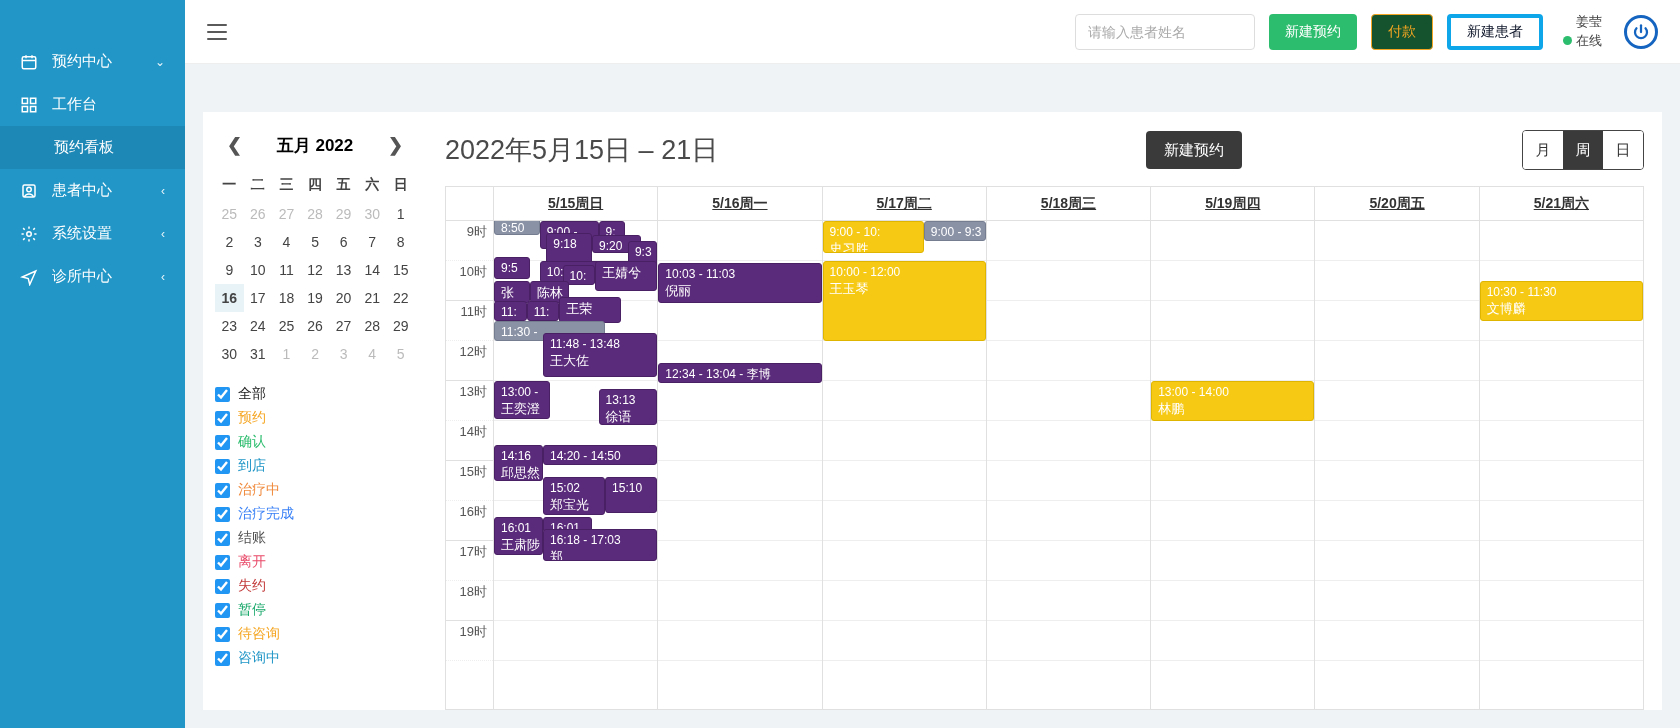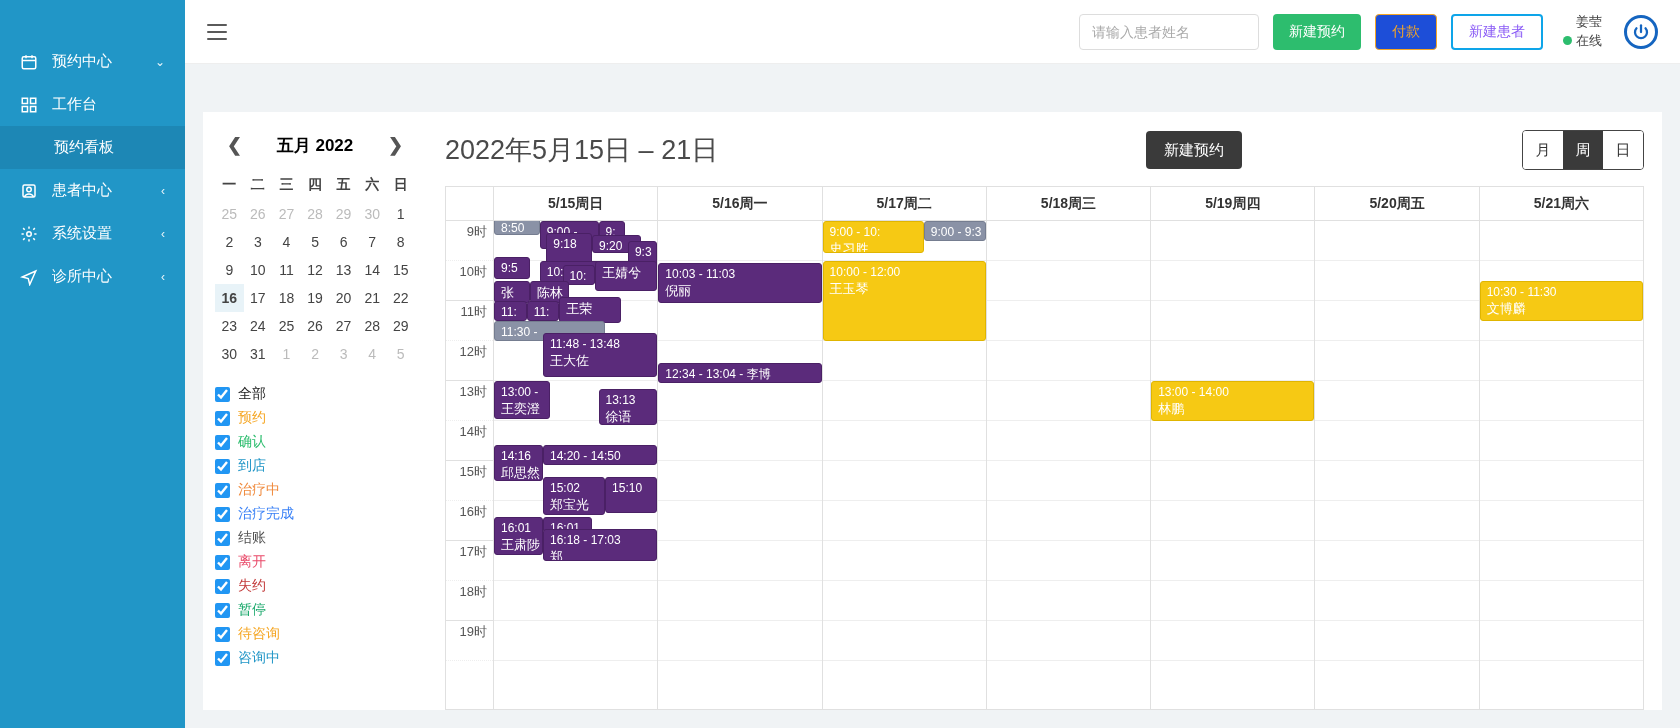--- a/index.html
+++ b/index.html
@@ -20,22 +20,22 @@
 
 
 .topbar { height: 64px; background: #fff; display: flex; align-items: center; padding: 0 22px; gap: 14px; border-bottom: 1px solid #eee; }
 .hamburger { width: 20px; height: 16px; display: flex; flex-direction: column; justify-content: space-between; cursor: pointer; }
 .hamburger span { height: 2px; background: #5a5a5a; border-radius: 1px; }
 .topbar .spacer { flex: 1; }
 .search-input { width: 180px; height: 36px; border: 1px solid #ddd; border-radius: 4px; padding: 0 12px; font-size: 14px; color: #333; }
 .search-input::placeholder { color: #aaa; }
 .btn { height: 36px; padding: 0 16px; border: none; border-radius: 4px; font-size: 14px; cursor: pointer; }
 .btn-green { background: #2dbd6e; color: #fff; }
-.btn-orange-o { background: #1d4ed8; color: #f5a623; border: 1px solid #f5a623; }
-.btn-blue-o { background: #fff; color: #8b5cf6; border: 2px solid #0ea5e9; }
+.btn-orange-o { background: #14532d; color: #f5a623; border: 1px solid #f5a623; }
+.btn-blue-o { background: #fff; color: #0f172a; border: 4px solid #0ea5e9; }
 .user-block { text-align: right; font-size: 13px; color: #444; line-height: 1.4; margin-left: 6px; }
 .status-dot { width: 9px; height: 9px; background: #2dbd6e; border-radius: 50%; display: inline-block; margin-right: 4px; }
 .power-icon { width: 34px; height: 34px; border: 3px solid #1565c0; border-radius: 50%; display: flex; align-items: center; justify-content: center; cursor: pointer; margin-left: 8px; }
 .power-icon svg { width: 18px; height: 18px; }
 
 
 .content { flex: 1; padding: 48px 18px 18px 18px; overflow: hidden; }
 .card { background: #fff; height: 100%; display: flex; }
 
 
@@ -58,21 +58,21 @@
 .cal-top { display: flex; align-items: center; margin-bottom: 16px; }
 .cal-title { font-size: 27px; color: #4a4a4a; flex: 1; }
 .btn-dark { background: #3a3a3a; color: #fff; height: 38px; padding: 0 18px; border-radius: 4px; border: none; font-size: 15px; cursor: pointer; }
 .view-toggle { margin-left: auto; display: flex; border: 1px solid #444; border-radius: 4px; overflow: hidden; }
 .view-btn { width: 40px; height: 38px; background: #fff; color: #333; display: flex; align-items: center; justify-content: center; cursor: pointer; font-size: 15px; }
 .view-btn.active { background: #3a3a3a; color: #fff; }
 
 .cal-grid { border: 1px solid #e0e0e0; flex: 1; display: flex; flex-direction: column; overflow: hidden; }
 .cal-days { display: flex; height: 34px; border-bottom: 1px solid #e0e0e0; }
 .time-gutter-h { width: 48px; border-right: 1px solid #e0e0e0; }
-.day-head { flex: 1; border-right: 1px solid #e0e0e0; display: flex; align-items: center; justify-content: center; font-size: 14px; font-weight: 600; color: #333; }
+.day-head { flex: 1; border-right: 1px solid #e0e0e0; display: flex; align-items: center; justify-content: center; font-size: 14px; font-weight: 600; color: #333; text-decoration: underline; }
 .day-head:last-child { border-right: none; }
 
 .cal-body { flex: 1; display: flex; overflow-y: auto; position: relative; }
 .time-gutter { width: 48px; border-right: 1px solid #e0e0e0; }
 .time-slot { height: 40px; border-bottom: 1px dotted #eee; font-size: 13px; display: flex; align-items: flex-start; justify-content: flex-end; padding: 2px 6px 0 0; color: #555; }
 .time-slot:nth-child(2n) { border-bottom: 1px solid #e0e0e0; }
 
 .day-cols { flex: 1; display: flex; position: relative; }
 .day-col { flex: 1; border-right: 1px solid #e0e0e0; position: relative; }
 .day-col:last-child { border-right: none; }

